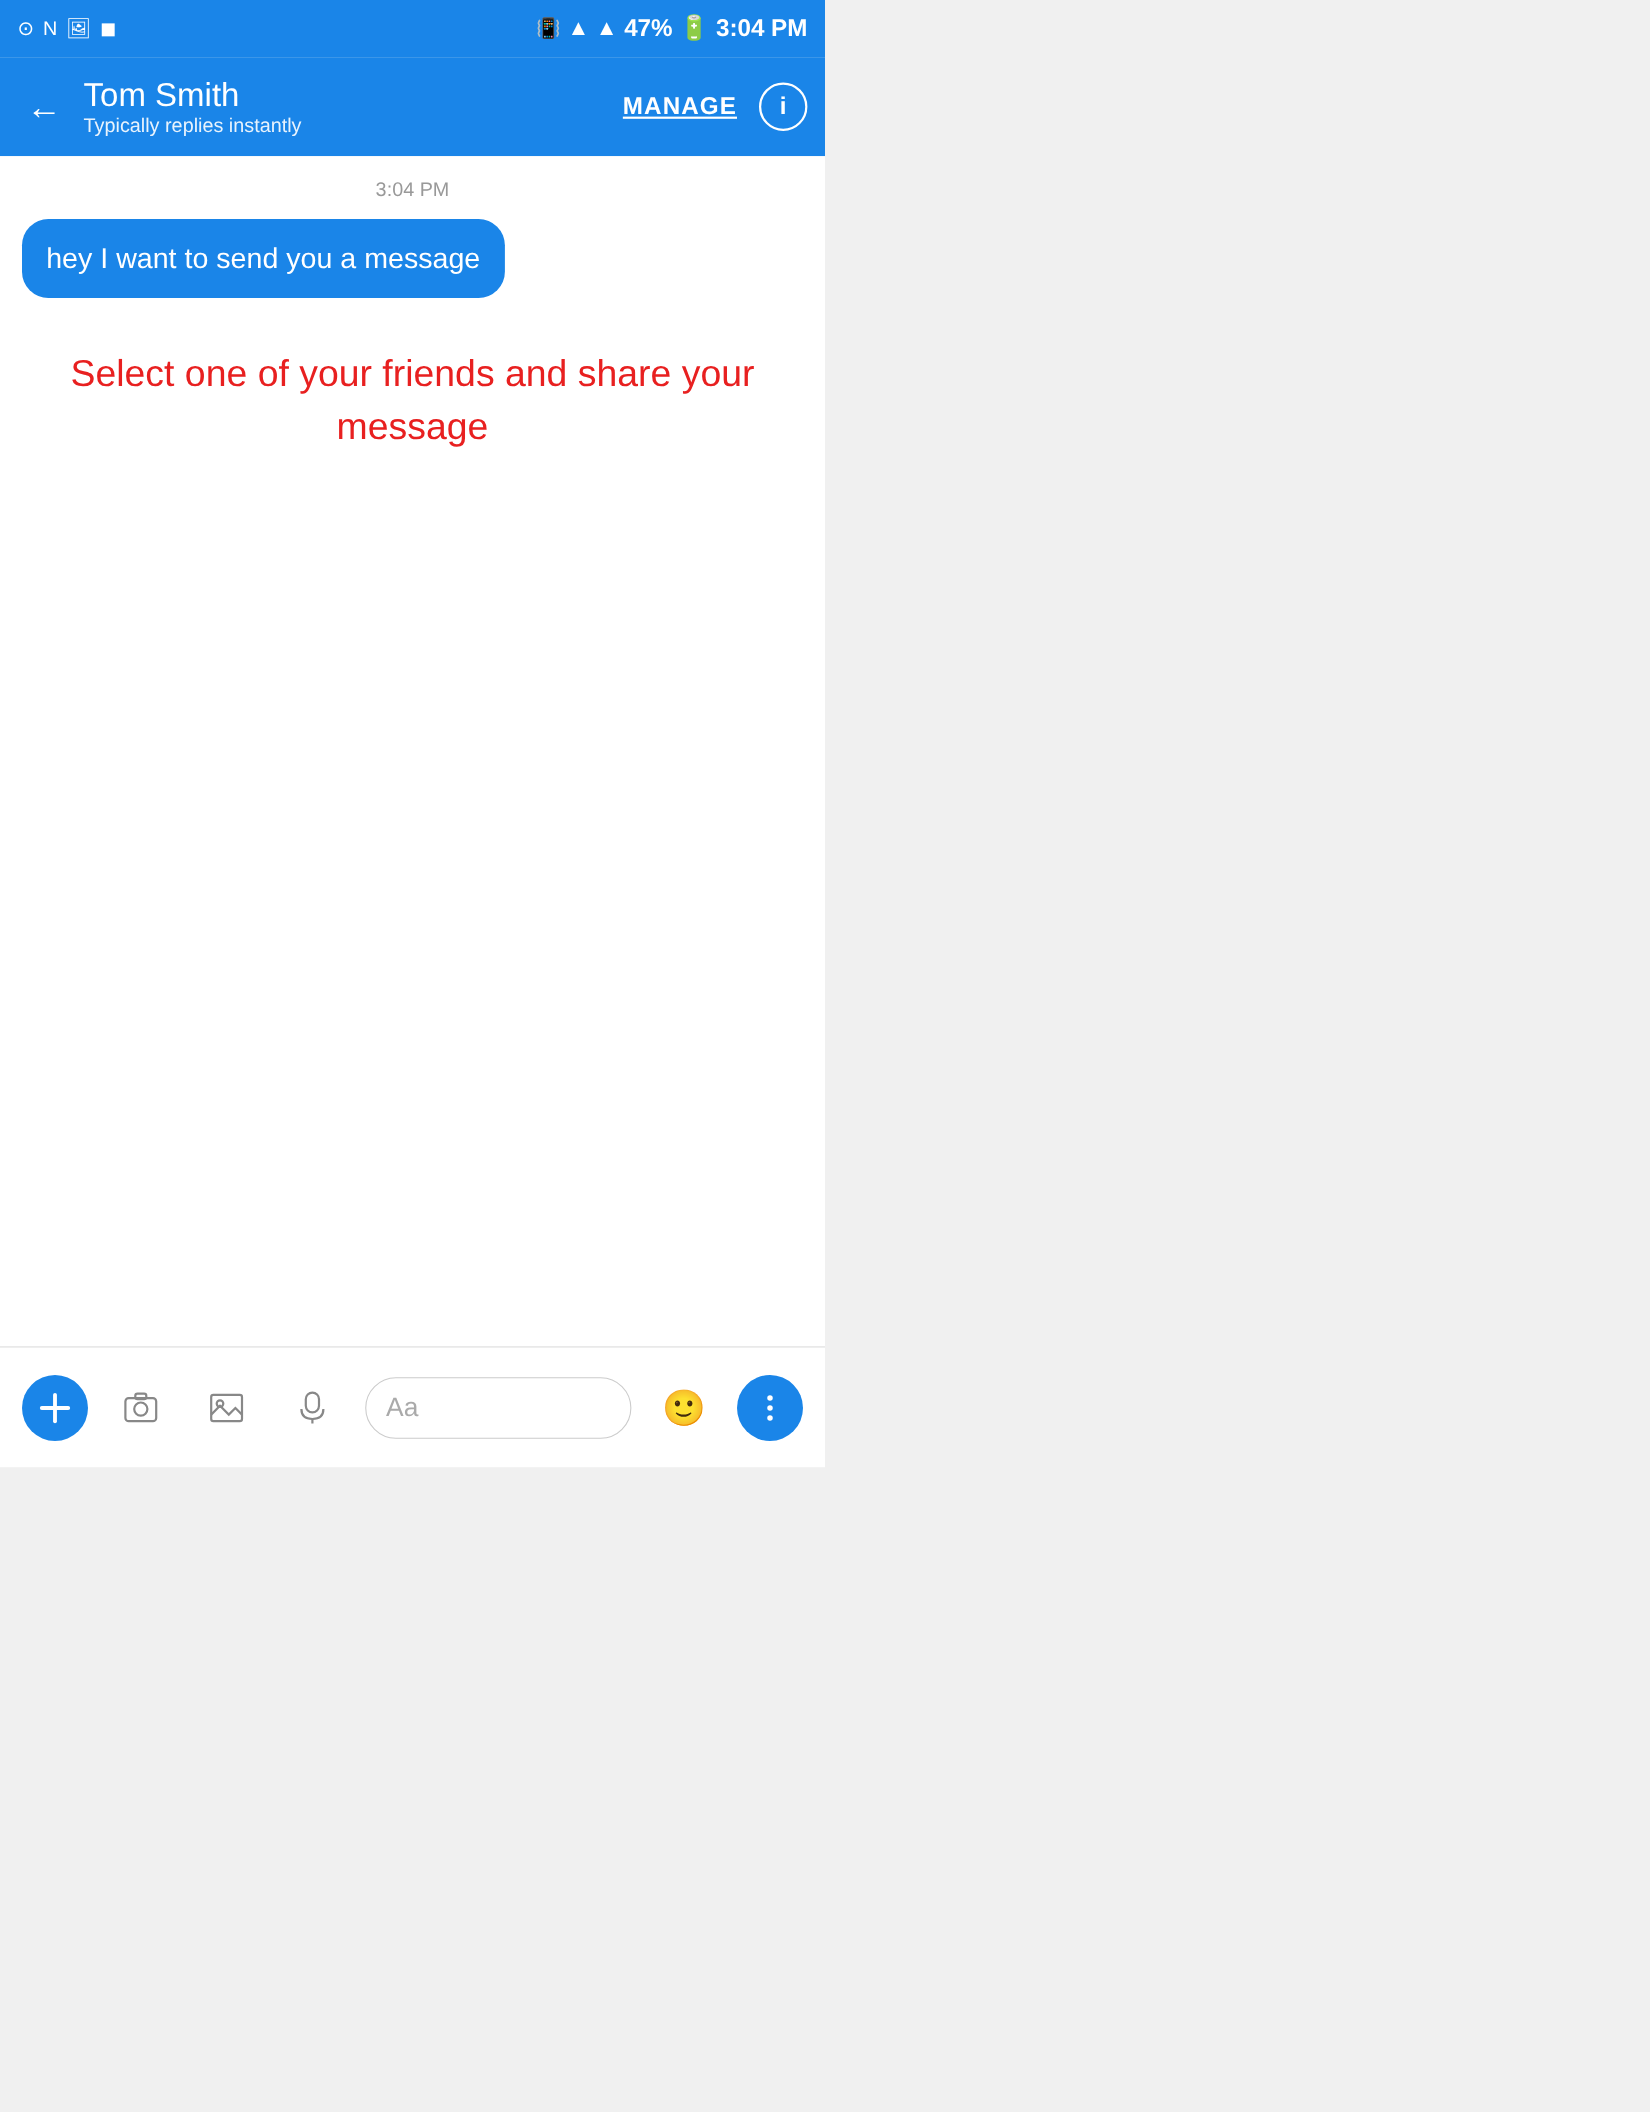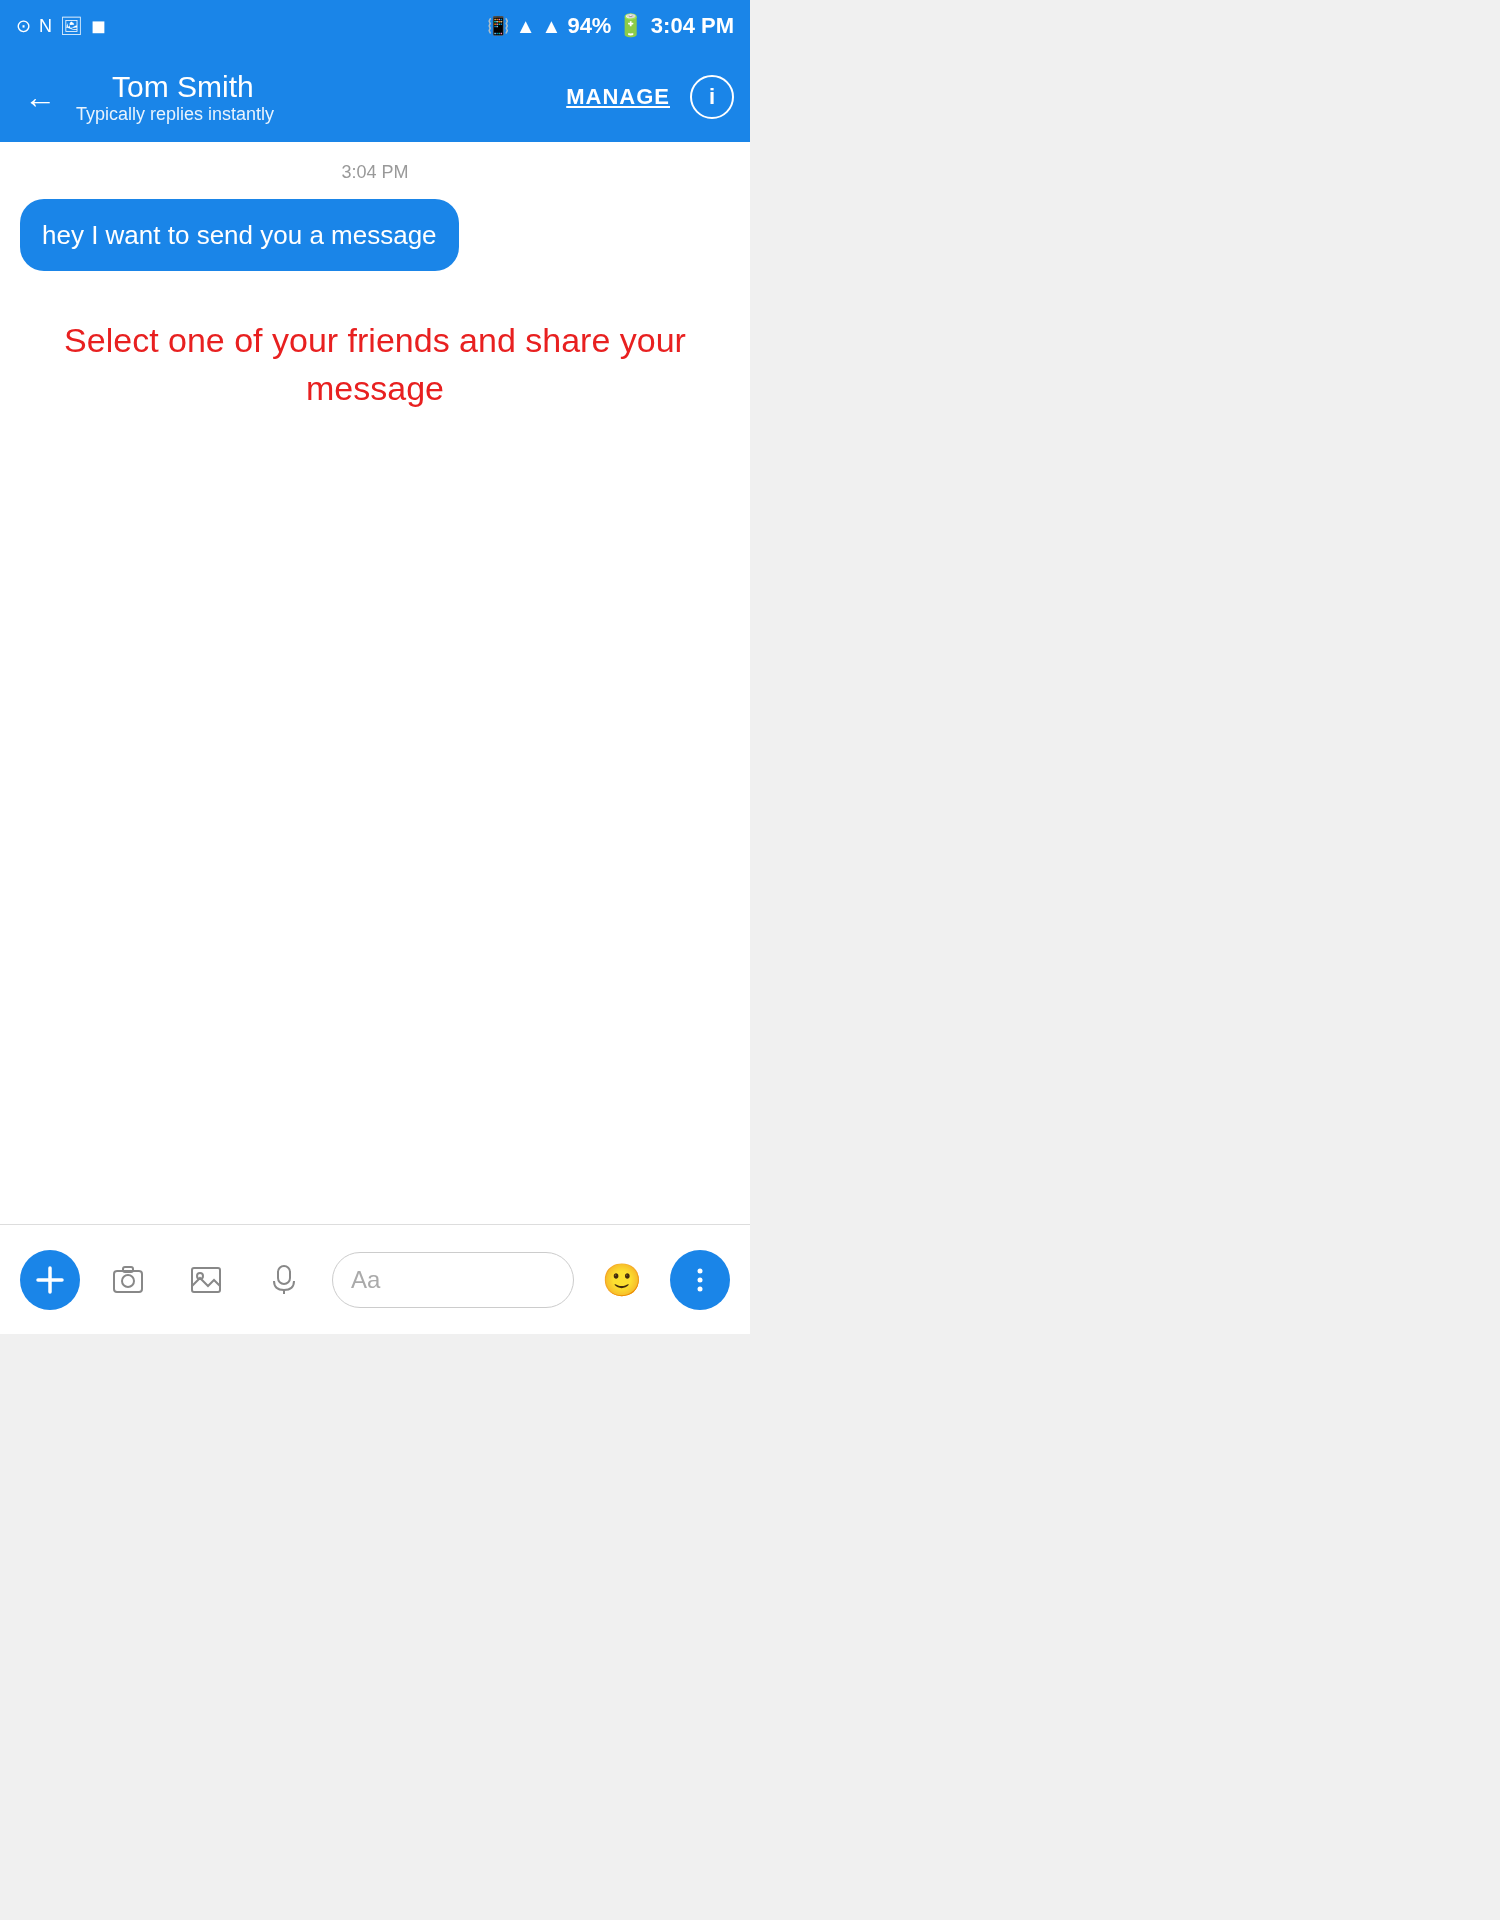--- a/index.html
+++ b/index.html
@@ -58,21 +58,20 @@
       display: flex;
       align-items: center;
     }
     .header-info {
       flex: 1;
     }
     .header-name {
       color: white;
       font-size: 30px;
       font-weight: 500;
-      margin-left: 36px;
     }
     .header-status {
       color: rgba(255,255,255,0.9);
       font-size: 18px;
     }
     .header-actions {
       display: flex;
       align-items: center;
       gap: 20px;
     }
@@ -229,21 +228,21 @@
   <div class="status-bar-left">
     <span class="status-icon">⊙</span>
     <span class="status-icon">N</span>
     <span class="status-icon">🖼</span>
     <span class="status-icon">◼</span>
   </div>
   <div class="status-bar-right">
     <span style="font-size:18px">📳</span>
     <span style="font-size:20px">▲</span>
     <span style="font-size:20px">▲</span>
-    <span style="font-size:22px;color:white;font-weight:600">94%</span>
+    <span style="font-size:22px;color:white;font-weight:600">47%</span>
     <span>🔋</span>
     <span style="font-size:22px;font-weight:600;color:white">3:04 PM</span>
   </div>
 </div>
 
 <div class="header">
   <div class="back-btn">←</div>
   <div class="header-info">
     <div class="header-name">Tom Smith</div>
     <div class="header-status">Typically replies instantly</div>

